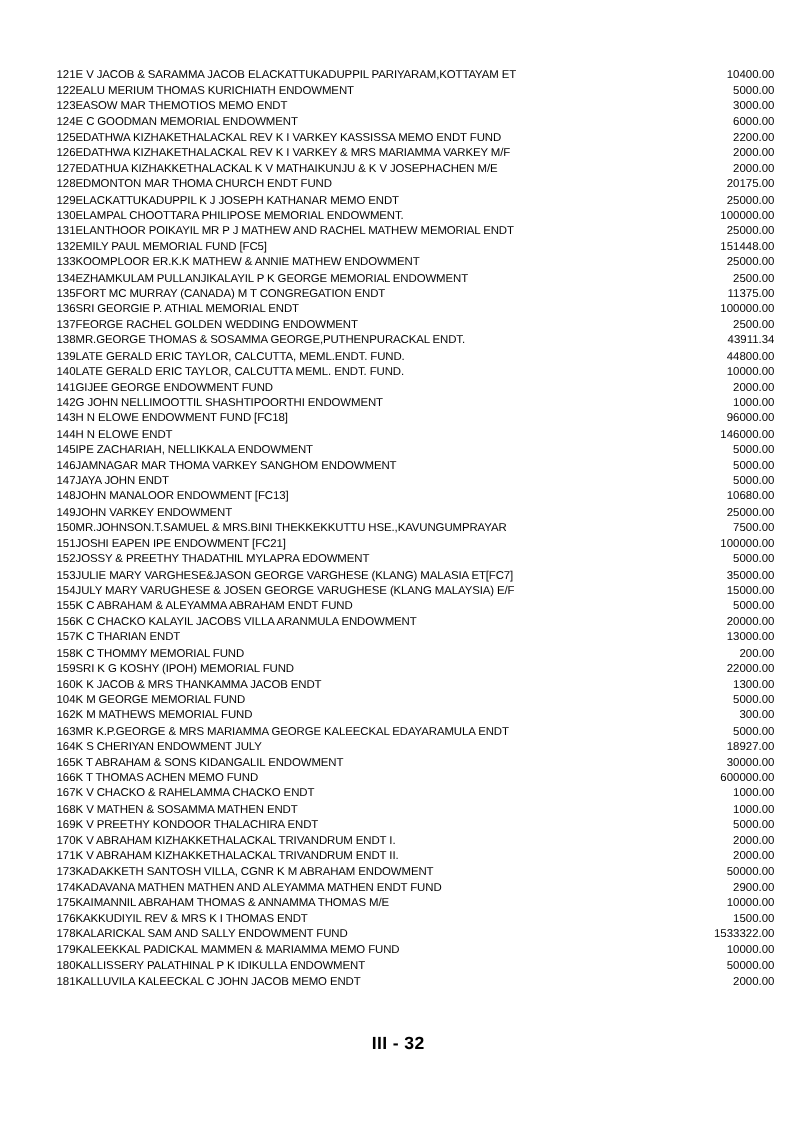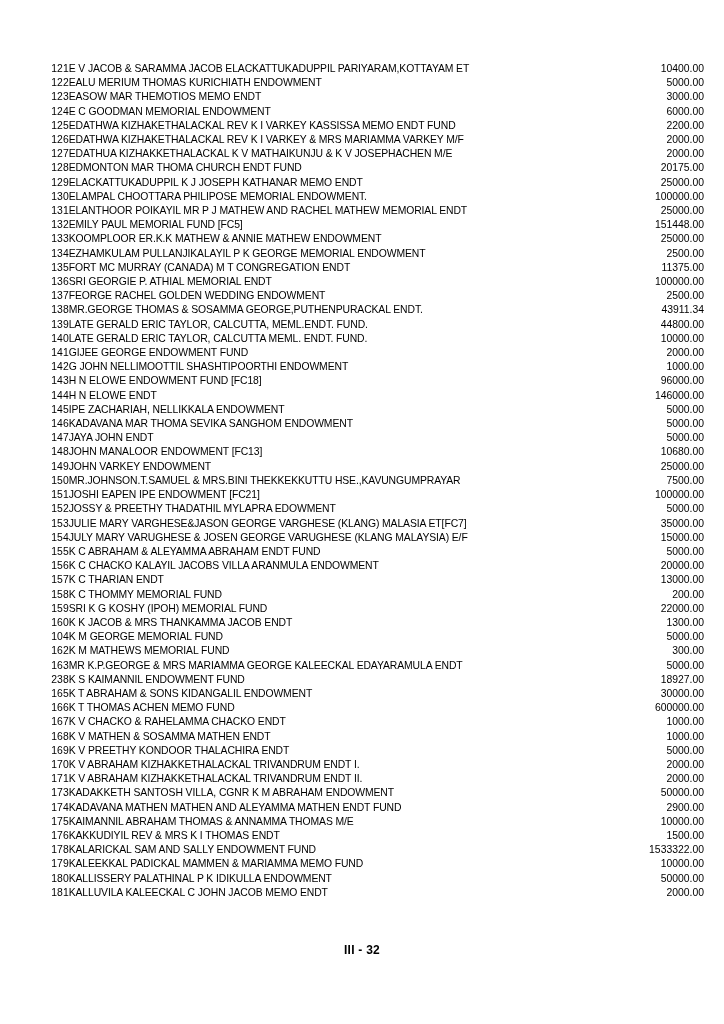--- a/index.html
+++ b/index.html
@@ -61,21 +61,21 @@
     width: 100px;
     text-align: right;
     padding-right: 10px;
   }
   .footer {
     position: absolute;
     left: 0;
     top: 943px;
     width: 724px;
     text-align: center;
-    font-size: 12px;
+    font-size: 16px;
     line-height: 14px;
     font-family: "Liberation Sans", sans-serif;
     font-weight: bold;
     letter-spacing: 0.02em;
   }
 </style>
 </head>
 <body>
 
 <div class="page">
@@ -203,21 +203,21 @@
             <td class="col-name">H N ELOWE ENDT</td>
             <td class="col-amount">146000.00</td>
           </tr>
           <tr>
             <td class="col-num">145</td>
             <td class="col-name">IPE ZACHARIAH, NELLIKKALA ENDOWMENT</td>
             <td class="col-amount">5000.00</td>
           </tr>
           <tr>
             <td class="col-num">146</td>
-            <td class="col-name">KADAVANA MAR THOMA SEVIKA SANGHOM ENDOWMENT</td>
+            <td class="col-name">JAMNAGAR MAR THOMA VARKEY SANGHOM ENDOWMENT</td>
             <td class="col-amount">5000.00</td>
           </tr>
           <tr>
             <td class="col-num">147</td>
             <td class="col-name">JAYA JOHN ENDT</td>
             <td class="col-amount">5000.00</td>
           </tr>
           <tr>
             <td class="col-num">148</td>
             <td class="col-name">JOHN MANALOOR ENDOWMENT [FC13]</td>
@@ -292,22 +292,22 @@
             <td class="col-num">162</td>
             <td class="col-name">K M MATHEWS MEMORIAL FUND</td>
             <td class="col-amount">300.00</td>
           </tr>
           <tr>
             <td class="col-num">163</td>
             <td class="col-name">MR K.P.GEORGE &amp; MRS MARIAMMA  GEORGE  KALEECKAL EDAYARAMULA ENDT</td>
             <td class="col-amount">5000.00</td>
           </tr>
           <tr>
-            <td class="col-num">238</td>
-            <td class="col-name">K S KAIMANNIL ENDOWMENT FUND</td>
+            <td class="col-num">164</td>
+            <td class="col-name">K S CHERIYAN ENDOWMENT JULY</td>
             <td class="col-amount">18927.00</td>
           </tr>
           <tr>
             <td class="col-num">165</td>
             <td class="col-name">K T ABRAHAM &amp; SONS KIDANGALIL ENDOWMENT</td>
             <td class="col-amount">30000.00</td>
           </tr>
           <tr>
             <td class="col-num">166</td>
             <td class="col-name">K T THOMAS ACHEN MEMO FUND</td>

